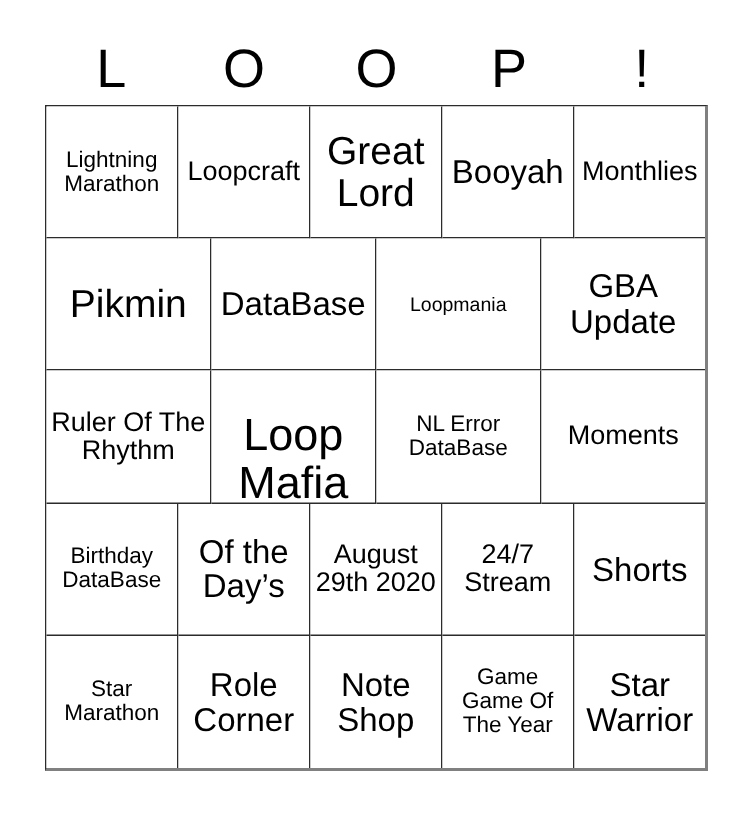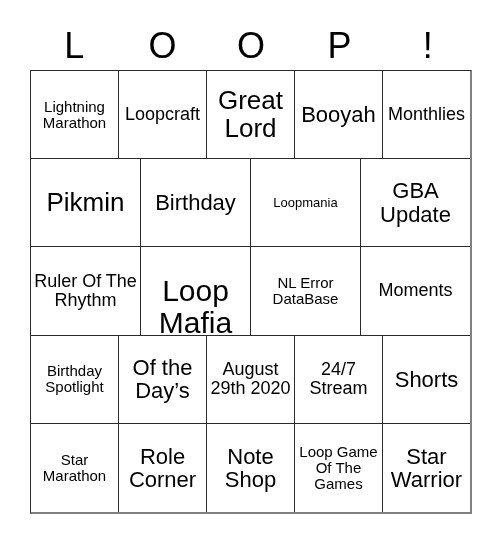--- a/index.html
+++ b/index.html
@@ -135,21 +135,21 @@
       <div class="grid-cell">
           <span class="cell-text fs-m">Monthlies</span>
         </div>
     </div>
 
     <div class="grid-row">
       <div class="grid-cell">
           <span class="cell-text fs-xl">Pikmin</span>
         </div>
       <div class="grid-cell">
-          <span class="cell-text fs-l">Birthday</span>
+          <span class="cell-text fs-l">DataBase</span>
         </div>
       <div class="grid-cell">
           <span class="cell-text fs-xs">Loopmania</span>
         </div>
       <div class="grid-cell">
           <span class="cell-text fs-l">GBA Update</span>
         </div>
     </div>
 
     <div class="grid-row">
@@ -162,21 +162,21 @@
       <div class="grid-cell">
           <span class="cell-text fs-s">NL Error DataBase</span>
         </div>
       <div class="grid-cell">
           <span class="cell-text fs-m">Moments</span>
         </div>
     </div>
 
     <div class="grid-row">
       <div class="grid-cell">
-          <span class="cell-text fs-s">Birthday Spotlight</span>
+          <span class="cell-text fs-s">Birthday DataBase</span>
         </div>
       <div class="grid-cell">
           <span class="cell-text fs-l">Of the Day’s</span>
         </div>
       <div class="grid-cell">
           <span class="cell-text fs-m">August 29th 2020</span>
         </div>
       <div class="grid-cell">
           <span class="cell-text fs-m">24/7 Stream</span>
         </div>
@@ -189,21 +189,21 @@
       <div class="grid-cell">
           <span class="cell-text fs-s">Star Marathon</span>
         </div>
       <div class="grid-cell">
           <span class="cell-text fs-l">Role Corner</span>
         </div>
       <div class="grid-cell">
           <span class="cell-text fs-xxxl">Note Shop</span>
         </div>
       <div class="grid-cell">
-          <span class="cell-text fs-s">Loop Game Of The Games</span>
+          <span class="cell-text fs-s">Game Game Of The Year</span>
         </div>
       <div class="grid-cell">
           <span class="cell-text fs-l">Star Warrior</span>
         </div>
     </div>
 
   </div>
 </div>
 
 </body></html>

